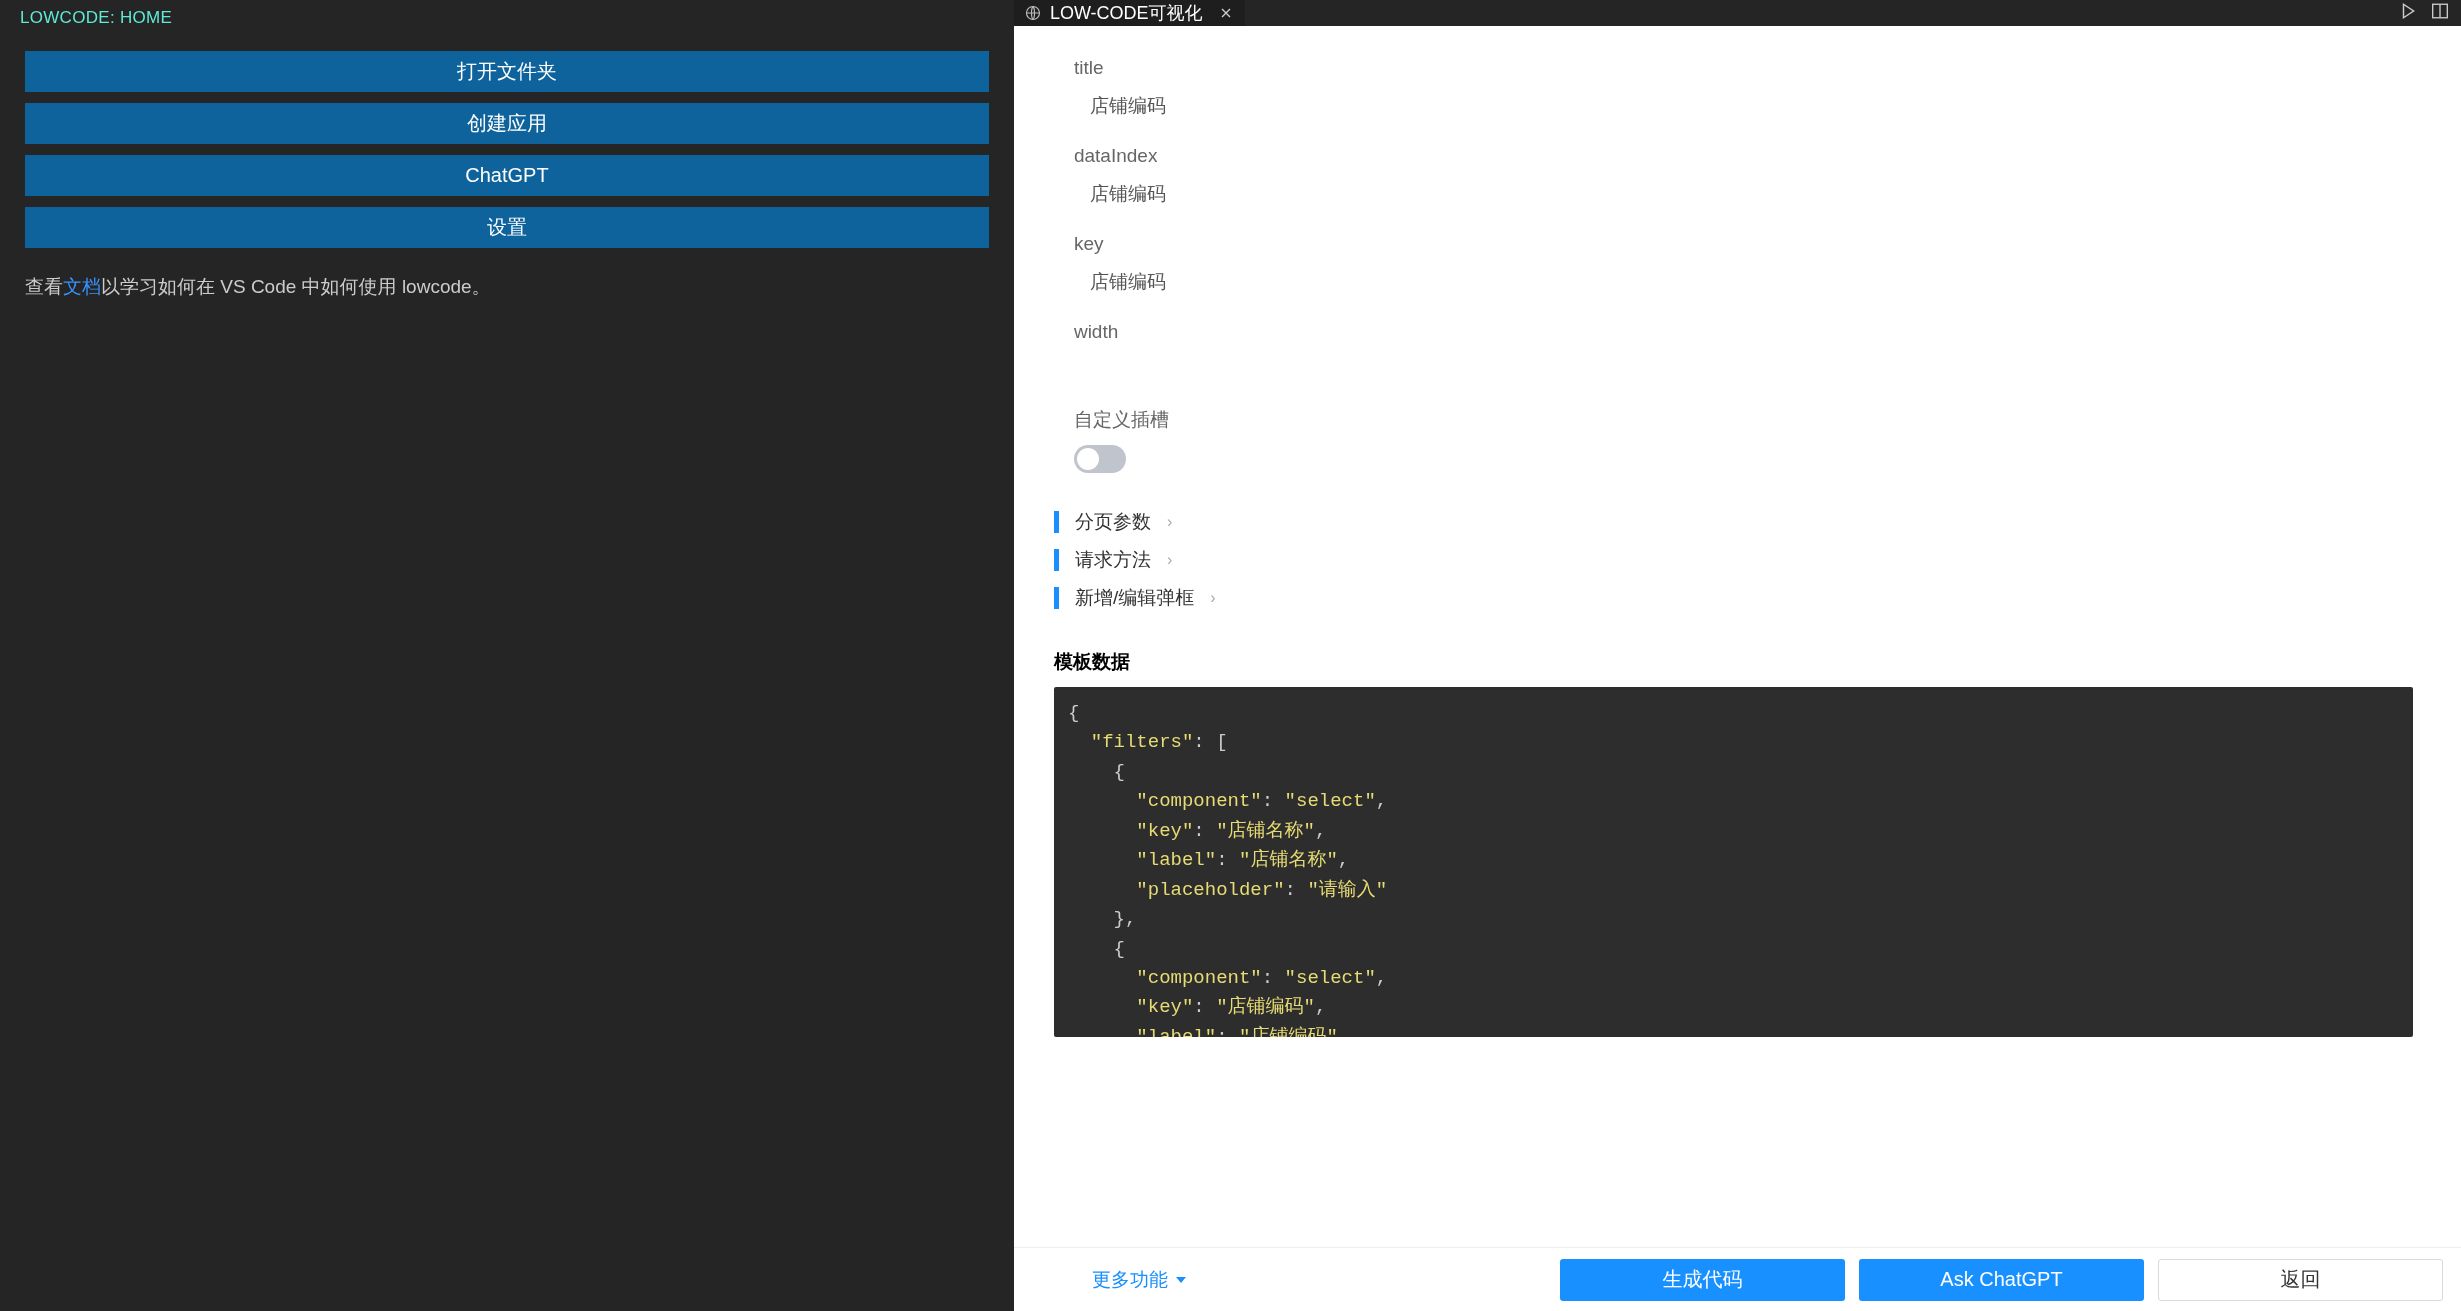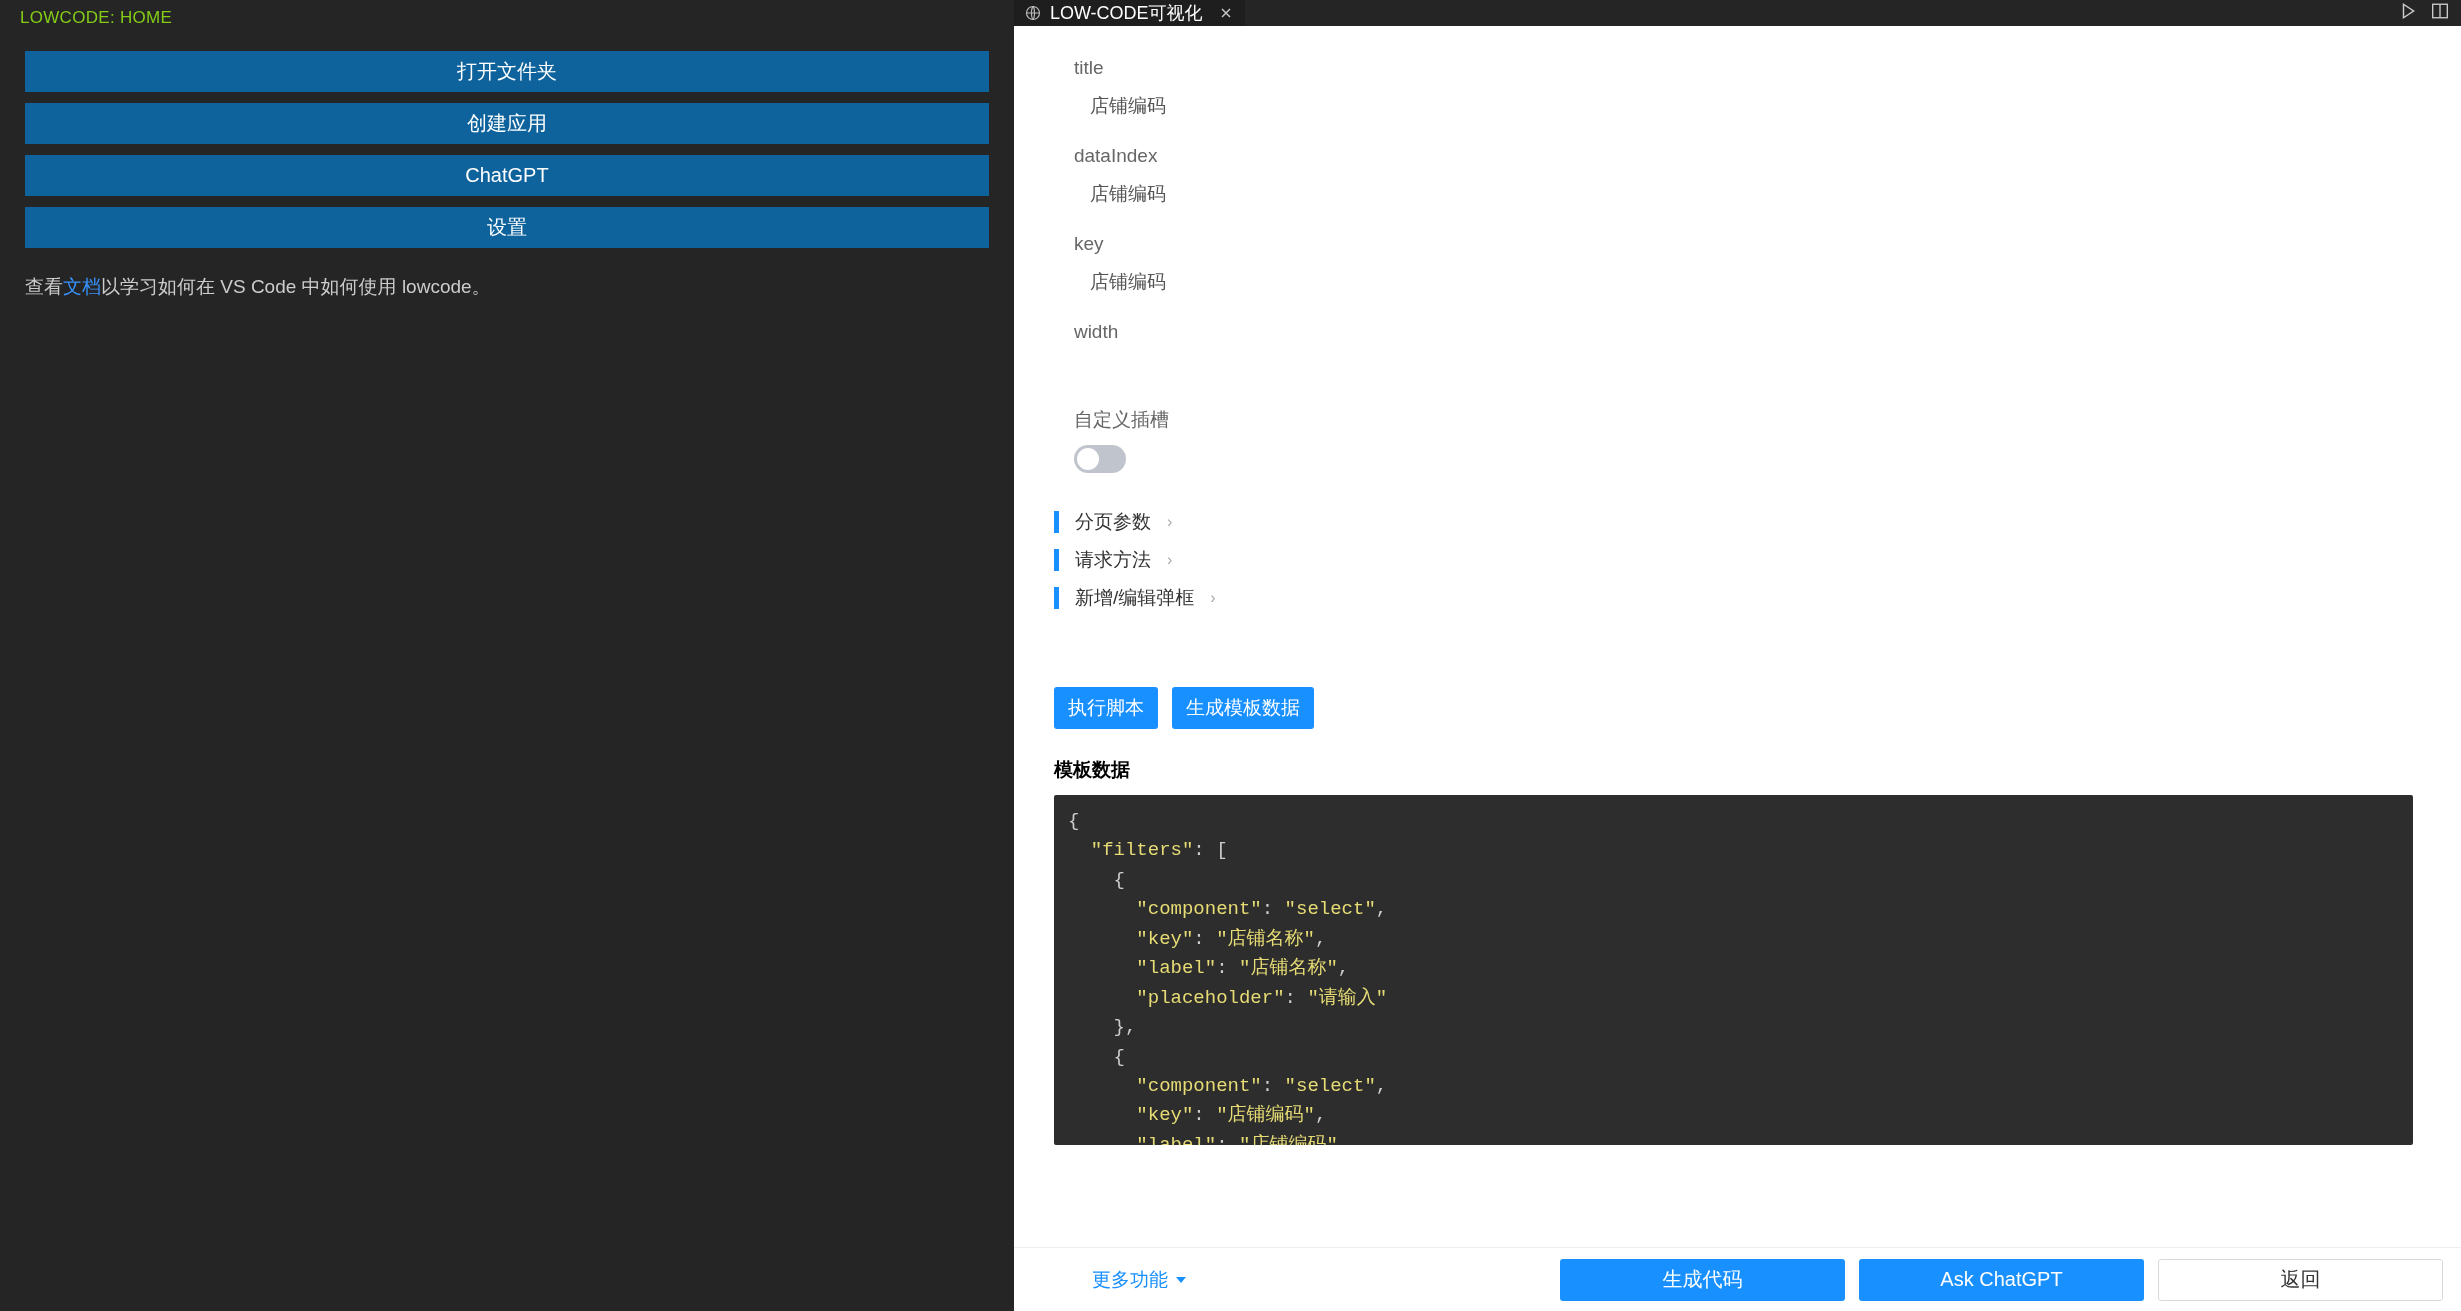--- a/index.html
+++ b/index.html
@@ -10,21 +10,21 @@
   .left-panel {
     width: 41.2%;
     background: #252526;
     display: flex;
     flex-direction: column;
     padding: 0;
   }
   .left-title {
     font-size: 17px;
     padding: 8px 20px 3px 20px;
-    color: #84cc16;
+    color: #5eead4;
     letter-spacing: 0.3px;
   }
   .btn-stack {
     padding: 20px 25px 8px 25px;
     display: flex;
     flex-direction: column;
     gap: 11px;
     justify-content: flex-end;
   }
   .blue-btn {
@@ -303,24 +303,20 @@
         <span class="coll-label">请求方法</span>
         <span class="coll-caret">›</span>
       </div>
       <div class="collapsible">
         <div class="coll-bar"></div>
         <span class="coll-label">新增/编辑弹框</span>
         <span class="coll-caret">›</span>
       </div>
     </div>
 
-    <div class="action-btns">
-      <button class="act-btn">执行脚本</button>
-      <button class="act-btn">生成模板数据</button>
-    </div>
 
     <div class="section-title">模板数据</div>
 
     <div class="code-block" id="code-block"><span class="tok-punc">{</span>
   <span class="tok-key">"filters"</span><span class="tok-punc">: [</span>
     <span class="tok-punc">{</span>
       <span class="tok-key">"component"</span><span class="tok-punc">: </span><span class="tok-key">"select"</span><span class="tok-punc">,</span>
       <span class="tok-key">"key"</span><span class="tok-punc">: </span><span class="tok-key">"店铺名称"</span><span class="tok-punc">,</span>
       <span class="tok-key">"label"</span><span class="tok-punc">: </span><span class="tok-key">"店铺名称"</span><span class="tok-punc">,</span>
       <span class="tok-key">"placeholder"</span><span class="tok-punc">: </span><span class="tok-key">"请输入"</span>

